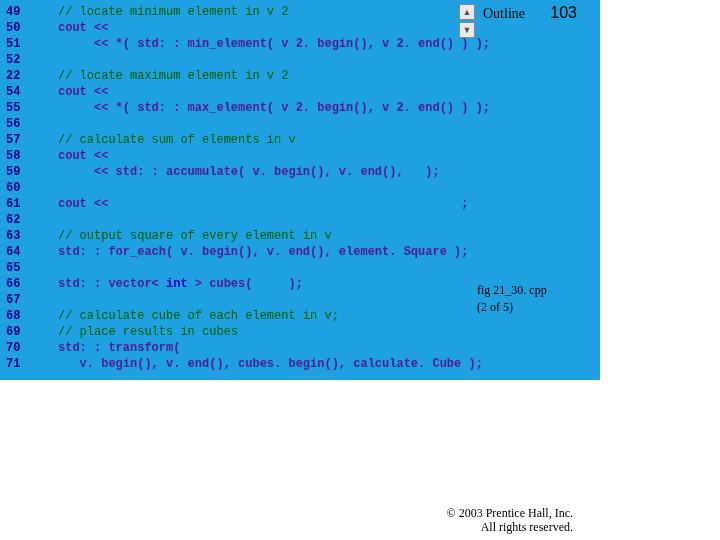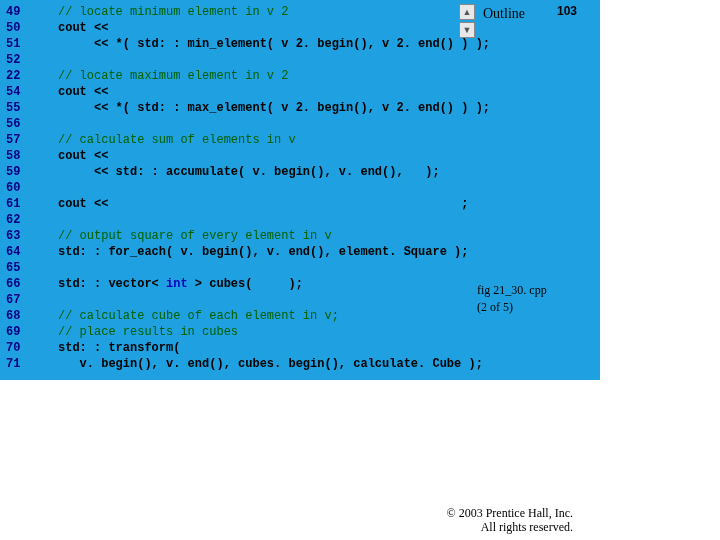--- a/index.html
+++ b/index.html
@@ -38,21 +38,21 @@
     font-weight: bold;
     text-align: left;
     padding-left: 6px;
   }
   .code {
     flex: 1;
     padding-left: 20px;
   }
   .comment { color: #006000; font-weight: normal; }
   .kw-blue { color: #0000c0; font-weight: bold; }
-  .plain { color: #000000; font-weight: bold; }
+  .plain { color: #4c1d95; font-weight: bold; }
   .right-pane {
     position: absolute;
     right: 0;
     top: 0;
     width: 120px;
     height: 540px;
   }
   .nav-buttons {
     position: absolute;
     top: 4px;
@@ -77,23 +77,22 @@
     top: 6px;
     left: 24px;
     font-family: Liberation Serif, serif;
     font-size: 14px;
     color: #000;
   }
   .slide-number {
     position: absolute;
     top: 4px;
     right: 2px;
-    font-size: 12px;
+    font-size: 16px;
     color: #000;
-    font-weight: bold;
   }
   .fig-label {
     position: absolute;
     top: 282px;
     left: 18px;
     font-family: "Times New Roman", serif;
     font-size: 12px;
     color: #000;
     line-height: 17px;
   }

